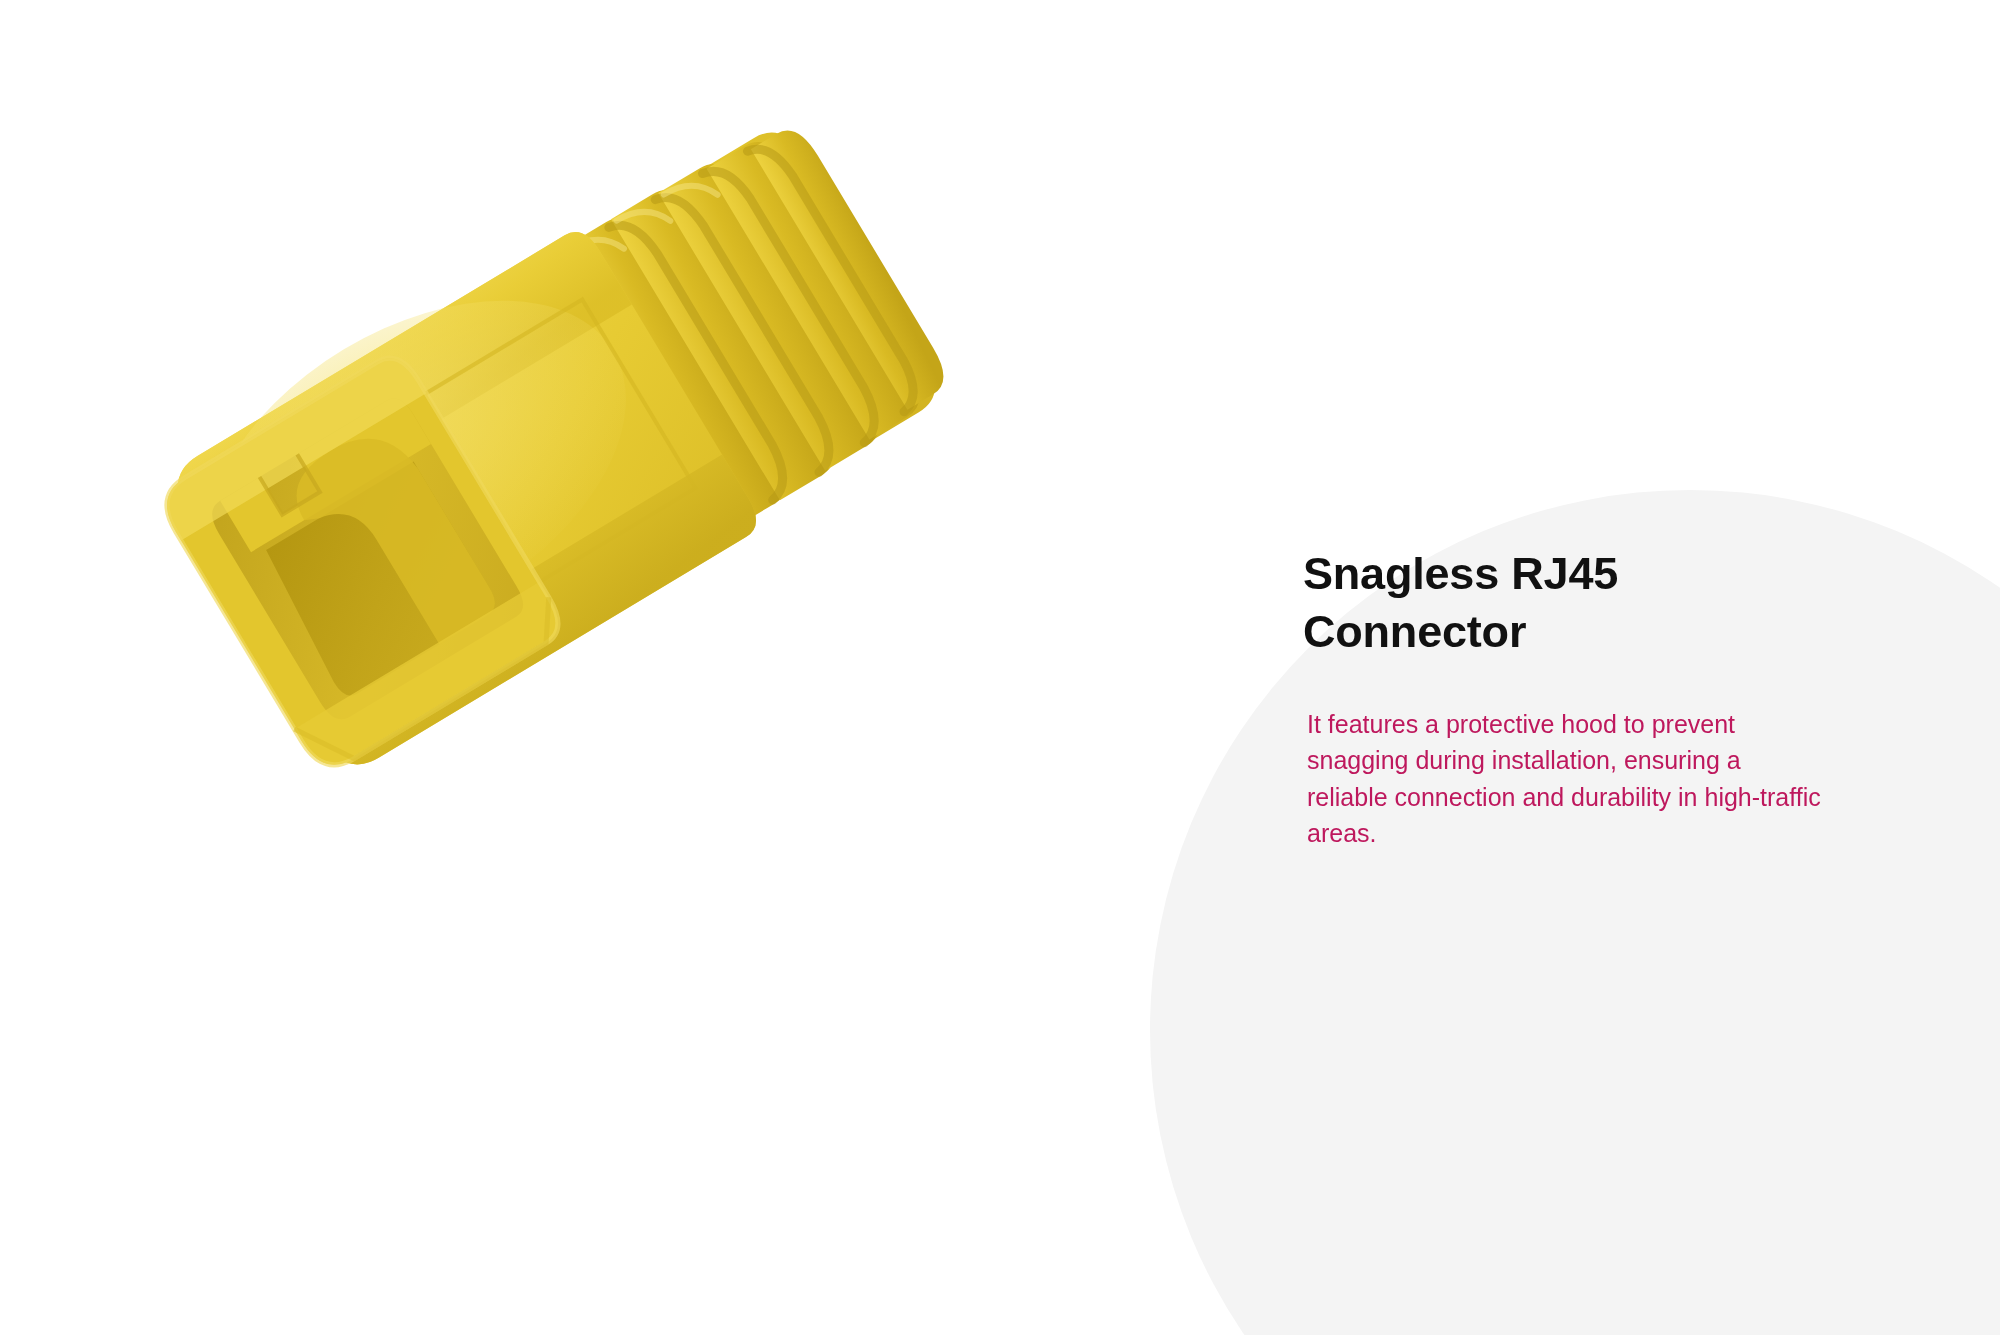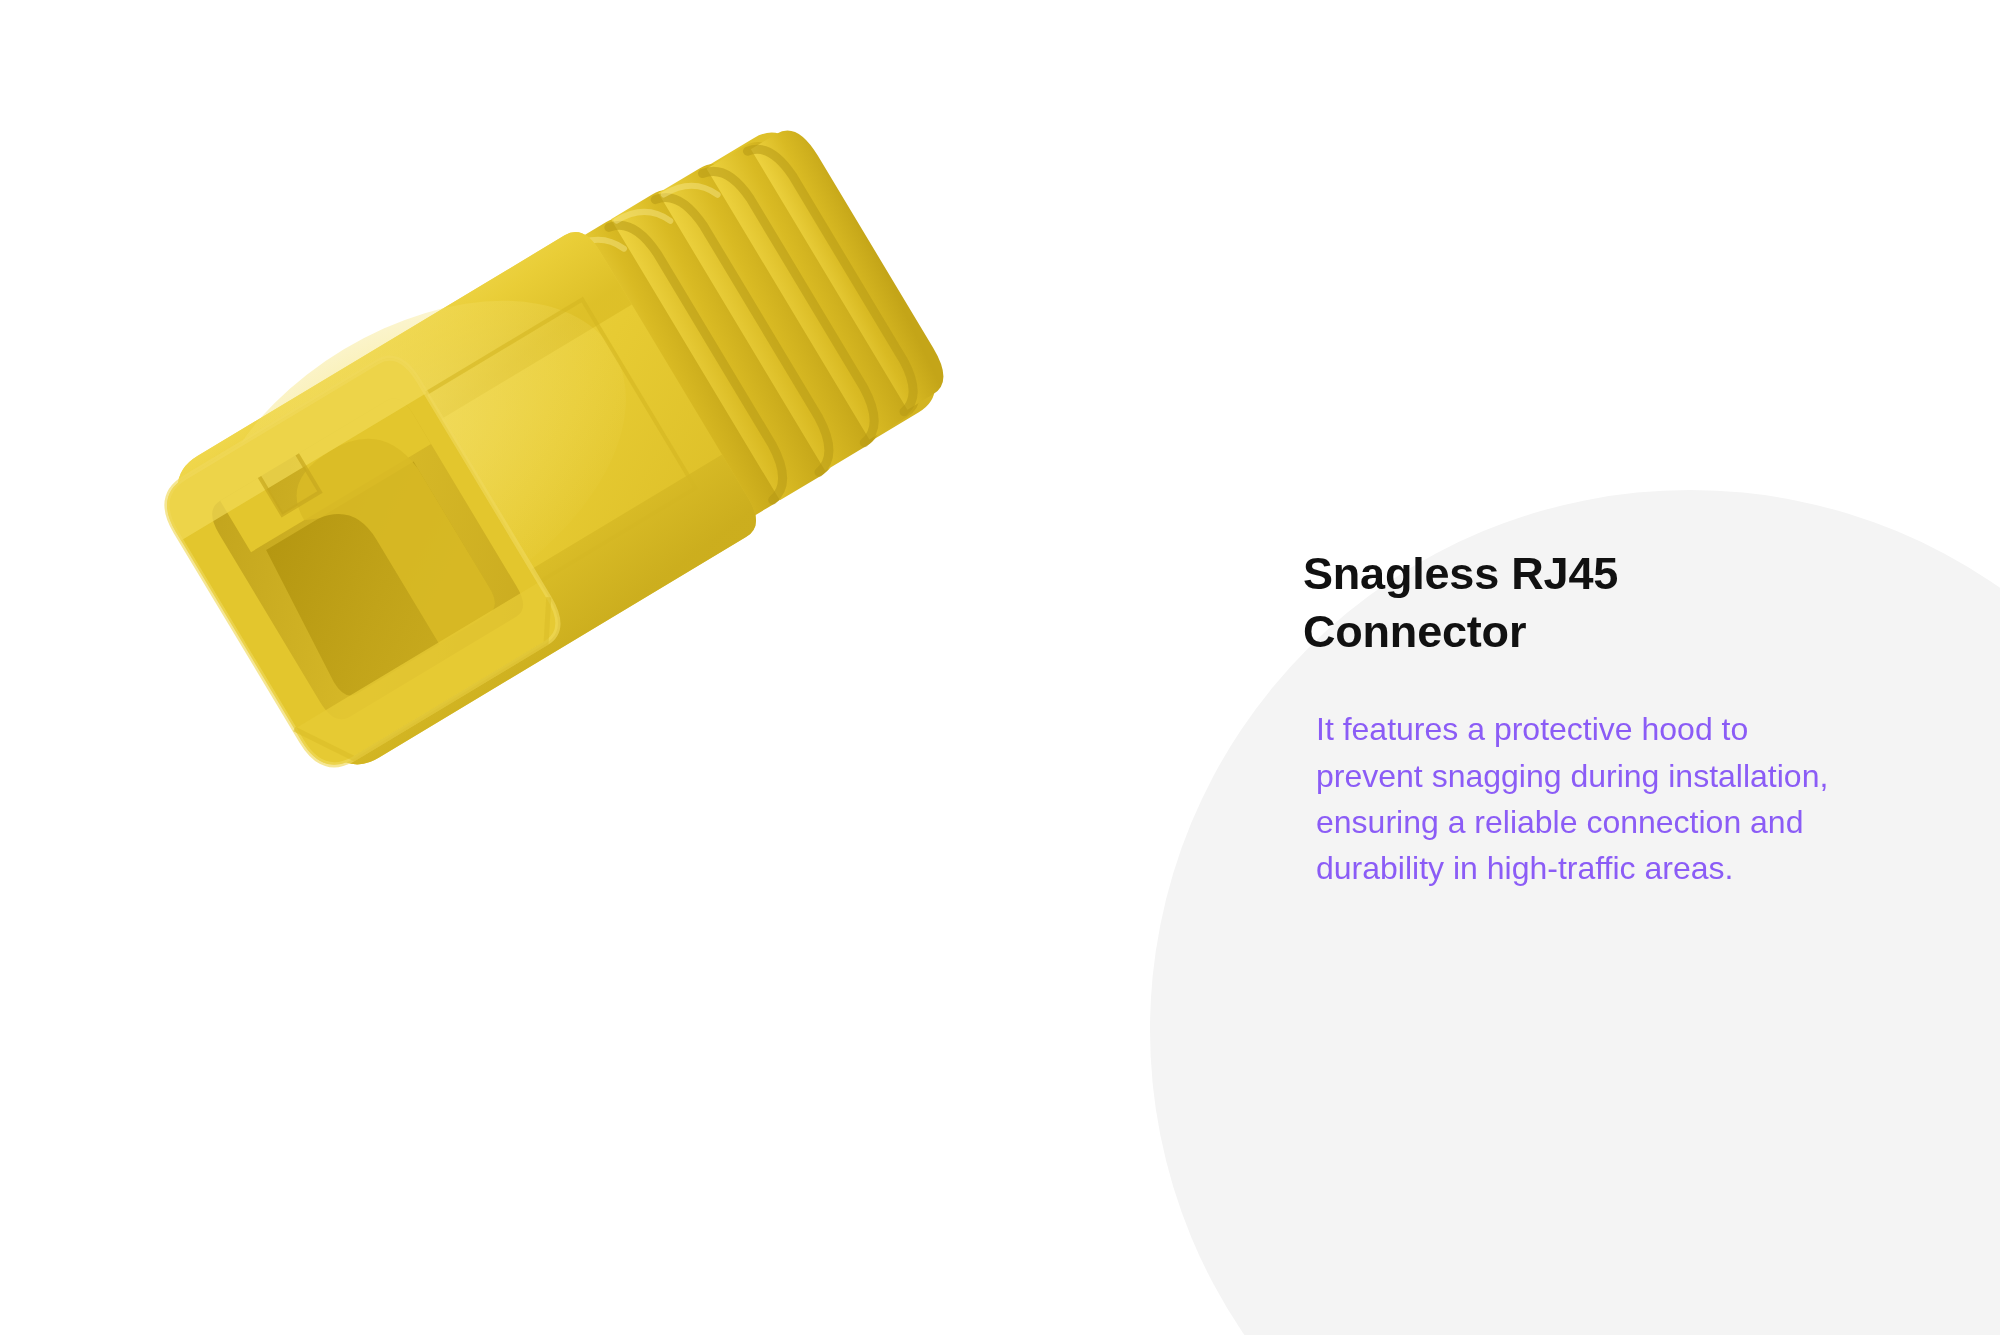--- a/index.html
+++ b/index.html
@@ -38,25 +38,25 @@
   #product-title {
     font-size: 45px;
     line-height: 1.28;
     font-weight: bold;
     color: #111111;
     letter-spacing: -0.2px;
     margin: 0 0 46px 0;
     max-width: 400px;
   }
   #product-description {
-    font-size: 32px;
+    font-size: 25px;
     line-height: 1.45;
     font-weight: normal;
-    color: #8b5cf6;
-    margin: 13px;
+    color: #be185d;
+    margin: 4px;
     max-width: 520px;
   }
 
   
   #product-image {
     position: absolute;
     left: 60px;
     top: 60px;
     width: 900px;
     height: 820px;

